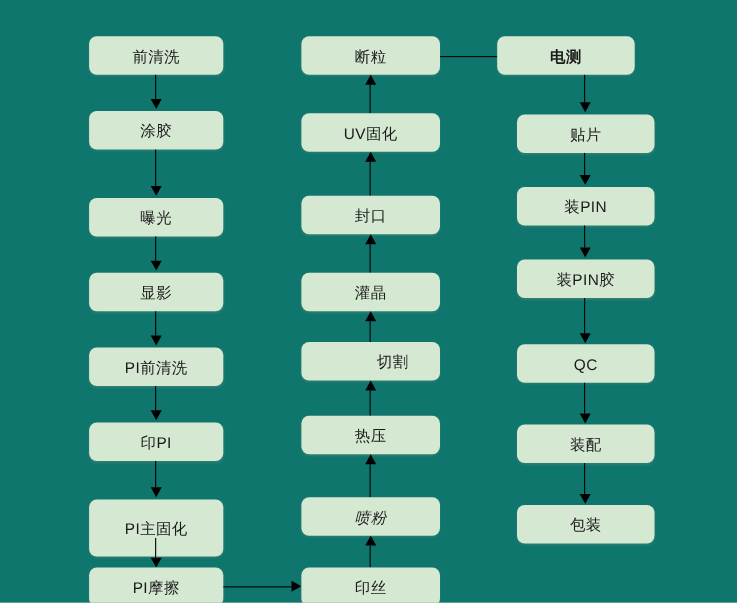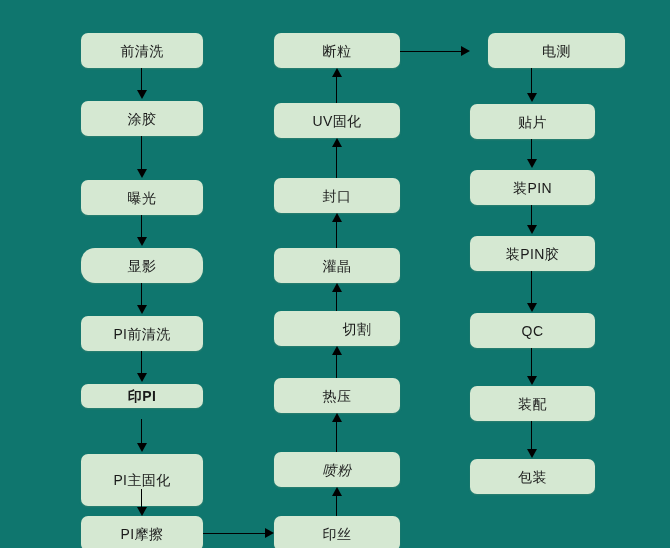--- a/index.html
+++ b/index.html
@@ -93,35 +93,35 @@
   <div class="vline" style="left:141px; top:136px; height:33px;"></div>
   <div class="arrow-down" style="left:137px; top:169px;"></div>
 
   <div class="node" style="left:81px; top:180px; width:122px; height:35px;">
     <span class="node-label">曝光</span>
   </div>
 
   <div class="vline" style="left:141px; top:215px; height:22px;"></div>
   <div class="arrow-down" style="left:137px; top:237px;"></div>
 
-  <div class="node" style="left:81px; top:248px; width:122px; height:35px;border-radius:14px;">
+  <div class="node" style="left:81px; top:248px; width:122px; height:35px;">
     <span class="node-label">显影</span>
   </div>
 
   <div class="vline" style="left:141px; top:283px; height:22px;"></div>
   <div class="arrow-down" style="left:137px; top:305px;"></div>
 
   <div class="node" style="left:81px; top:316px; width:122px; height:35px;">
     <span class="node-label">PI前清洗</span>
   </div>
 
   <div class="vline" style="left:141px; top:351px; height:22px;"></div>
   <div class="arrow-down" style="left:137px; top:373px;"></div>
 
-  <div class="node" style="left:81px; top:384px; width:122px; height:24px;font-weight:bold;">
+  <div class="node" style="left:81px; top:384px; width:122px; height:35px;">
     <span class="node-label">印PI</span>
   </div>
 
   <div class="vline" style="left:141px; top:419px; height:24px;"></div>
   <div class="arrow-down" style="left:137px; top:443px;"></div>
 
   <div class="node" style="left:81px; top:454px; width:122px; height:52px;text-align:right;">
     <span class="node-label">PI主固化</span>
   </div>
 
@@ -184,21 +184,21 @@
     <span class="node-label">喷粉</span>
   </div>
 
   <div class="vline" style="left:336px; top:496px; height:20px;"></div>
   <div class="arrow-up" style="left:332px; top:487px;"></div>
 
   <div class="node" style="left:274px; top:516px; width:126px; height:35px;">
     <span class="node-label">印丝</span>
   </div>
 
-  <div class="node" style="left:488px; top:33px; width:137px; height:35px;">
+  <div class="node" style="left:452px; top:33px; width:125px; height:35px;font-weight:bold;">
     <span class="node-label">电测</span>
   </div>
 
   <div class="vline" style="left:531px; top:68px; height:25px;"></div>
   <div class="arrow-down" style="left:527px; top:93px;"></div>
 
   <div class="node" style="left:470px; top:104px; width:125px; height:35px;">
     <span class="node-label">贴片</span>
   </div>
 

